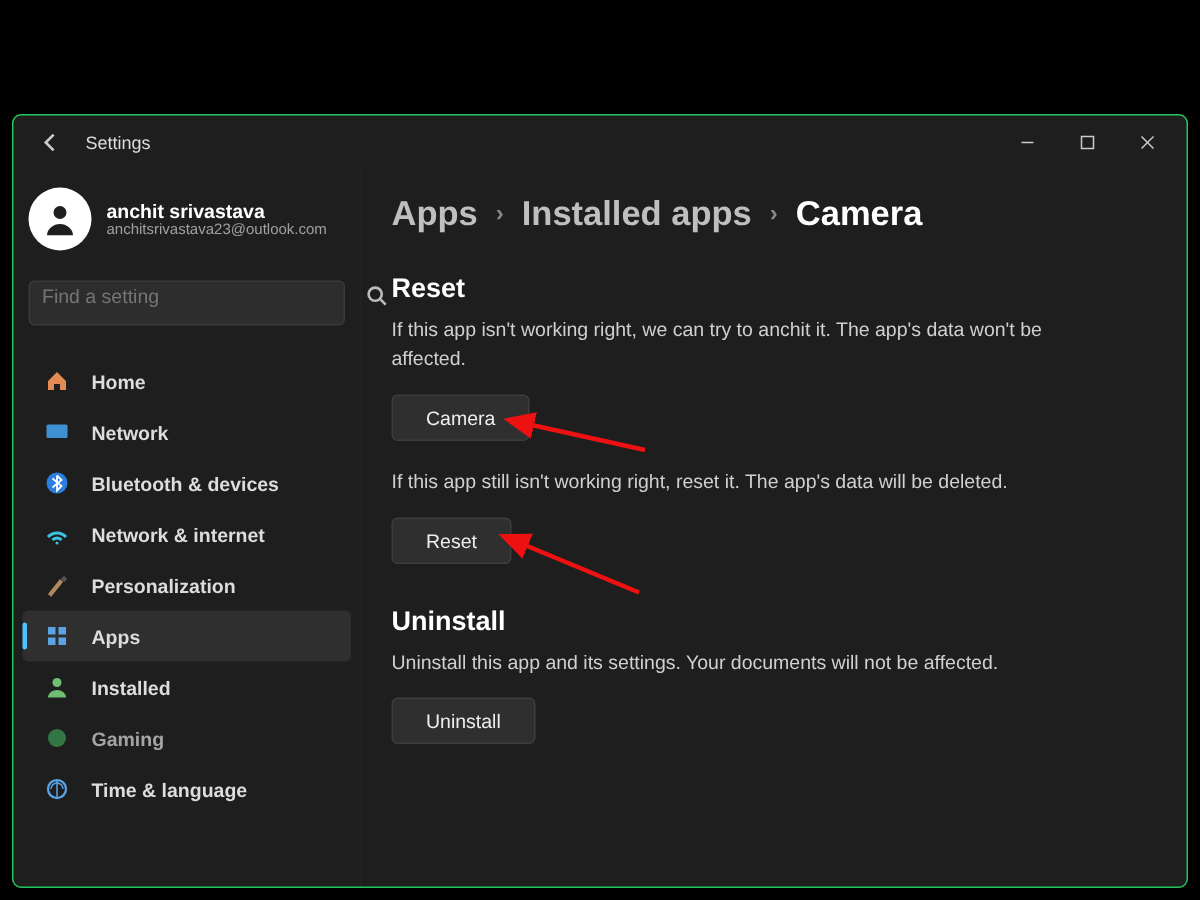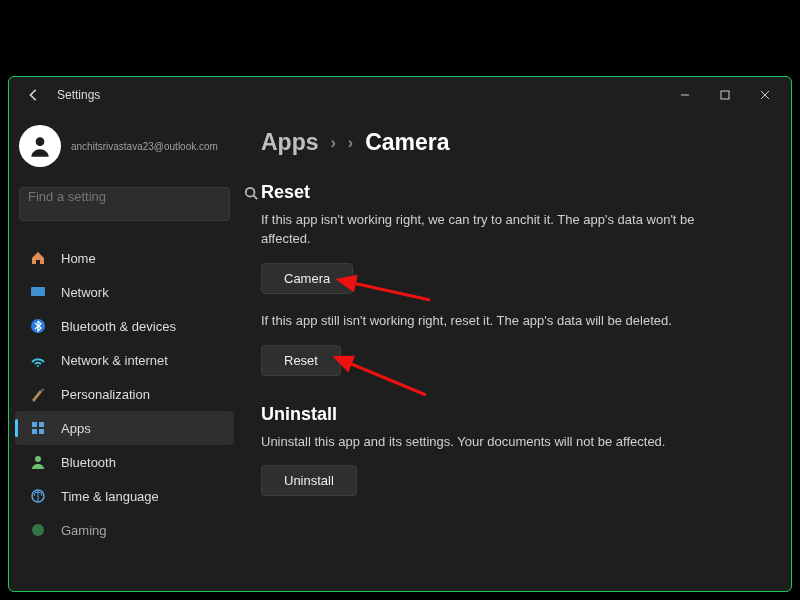--- a/index.html
+++ b/index.html
@@ -27,25 +27,25 @@
     .win-controls { position: absolute; right: 6px; top: 0; height:36px; display:flex; }
     .win-ctrl { width:40px; display:flex; align-items:center; justify-content:center; cursor:pointer; }
     .win-ctrl svg { width:10px; height:10px; stroke:#ccc; stroke-width:1; fill:none; }
     .body { display:flex; height: calc(100% - 36px); }
     .sidebar { width: 232px; padding: 10px 4px 0 4px; display:flex; flex-direction:column; border-right: 1px solid rgba(255,255,255,0.02); }
     .profile { display:flex; align-items:center; padding: 2px 6px 10px 6px; }
     .avatar { width:42px; height:42px; border-radius:50%; background:#fff; display:flex; align-items:center; justify-content:center; margin-right:10px; flex-shrink:0; }
     .avatar svg { width:26px; height:26px; fill:#1e1e1e; }
     .profile-name { font-size:13px; font-weight:600; color:#fff; line-height:1.2; }
     .profile-email { font-size:10px; color:#a0a0a0; }
-    .search { margin: 10px 6px; height: 30px; background:#2d2d2d; border:1px solid #3a3a3a; border-radius:4px; display:flex; align-items:flex-end; padding:16px 8px;gap:40px; }
+    .search { margin: 10px 6px; height: 30px; background:#2d2d2d; border:1px solid #3a3a3a; border-radius:4px; display:flex; align-items:flex-start; padding:2px 8px;gap:40px; }
     .search input { flex:1; background:transparent; border:none; outline:none; color:#ccc; font-size:13px; }
     .search .sicon svg { width:14px; height:14px; stroke:#bbb; stroke-width:2; fill:none; }
     .nav { margin-top: 10px; flex:1; overflow:hidden; }
-    .nav-item { display:flex; align-items:center; height:34px; padding:0 14px; font-size:13px; color:#ddd; cursor:pointer; border-radius:4px; margin:0 2px; position:relative; }
+    .nav-item { display:flex; align-items:center; height:34px; padding:0 14px; font-size:13px; color:#ddd; cursor:pointer; border-radius:4px; margin:0 2px; position:relative;font-weight:bold; }
     .nav-item.active { background:#2f2f2f; }
     .nav-item.active::before { content:""; position:absolute; left:0; top:8px; bottom:8px; width:3px; background:#4cc2ff; border-radius:2px; }
     .nav-item .nicon { width:18px; height:18px; margin-right:14px; display:flex; align-items:center; justify-content:center; }
     .nav-item .nicon svg { width:16px; height:16px; }
     .content { flex:1; padding: 16px 30px 0 20px; overflow:auto; }
     .breadcrumb { display:flex; align-items:center; gap:12px; font-size:23px; font-weight:600; margin-bottom: 26px; }
     .breadcrumb .crumb { color:#bfbfbf; cursor:pointer; }
     .breadcrumb .crumb.current { color:#fff; cursor:default;text-align:center; }
     .bc-sep { color:#888; font-size:16px; }
     h2.section { font-size:18px; font-weight:600; margin-bottom:8px; }
@@ -90,20 +90,21 @@
   <div class="body">
     <div class="sidebar">
       <div class="profile">
         <div class="avatar">
           <svg viewBox="0 0 24 24">
               <circle cx="12" cy="8" r="4"></circle>
               <path d="M4 22c0-4 4-7 8-7s8 3 8 7"></path>
             </svg>
         </div>
         <div>
+          <div class="profile-name">anchit srivastava</div>
           <div class="profile-email">anchitsrivastava23@outlook.com</div>
         </div>
       </div>
 
       <div class="search">
         <input placeholder="Find a setting" style="">
         <span class="sicon">
           <svg viewBox="0 0 16 16">
               <circle cx="7" cy="7" r="5"></circle>
               <line x1="11" y1="11" x2="15" y2="15"></line>
@@ -168,47 +169,48 @@
             </span>
           <span>Apps</span>
         </div>
         <div class="nav-item">
           <span class="nicon">
               <svg viewBox="0 0 16 16">
                 <circle cx="8" cy="5" r="3" fill="#6fbf73"></circle>
                 <path d="M2 15c0-3 3-5 6-5s6 2 6 5" fill="#6fbf73"></path>
               </svg>
             </span>
-          <span>Bluetooth</span>
+          <span>Installed</span>
+        </div>
+        <div class="nav-item" style="opacity:0.7;">
+          <span class="nicon">
+              <svg viewBox="0 0 16 16">
+                <circle cx="8" cy="8" r="6" fill="#3a9c54"></circle>
+              </svg>
+            </span>
+          <span>Gaming</span>
         </div>
         <div class="nav-item">
           <span class="nicon">
               <svg viewBox="0 0 16 16">
                 <circle cx="8" cy="8" r="6" fill="none" stroke="#5aa4e6" stroke-width="1.5"></circle>
                 <path d="M4 8 A4 4 0 0 1 12 8" stroke="#5aa4e6" stroke-width="1" fill="none"></path>
                 <line x1="8" y1="2" x2="8" y2="14" stroke="#5aa4e6" stroke-width="1"></line>
               </svg>
             </span>
           <span>Time &amp; language</span>
-        </div>
-        <div class="nav-item" style="opacity:0.7;">
-          <span class="nicon">
-              <svg viewBox="0 0 16 16">
-                <circle cx="8" cy="8" r="6" fill="#3a9c54"></circle>
-              </svg>
-            </span>
-          <span>Gaming</span>
         </div>
       </div>
     </div>
 
     <div class="content">
       <div class="breadcrumb">
         <span class="crumb">Apps</span>
         <span class="bc-sep">›</span>
+        <span class="crumb">Installed apps</span>
         <span class="bc-sep">›</span>
         <span class="crumb current">Camera</span>
       </div>
 
       <h2 class="section">Reset</h2>
       <p class="help">If this app isn't working right, we can try to anchit it. The app's data won't be affected.</p>
       <button class="action-btn">Camera</button>
 
       <div class="spacer-sm"></div>
       <p class="help">If this app still isn't working right, reset it. The app's data will be deleted.</p>

